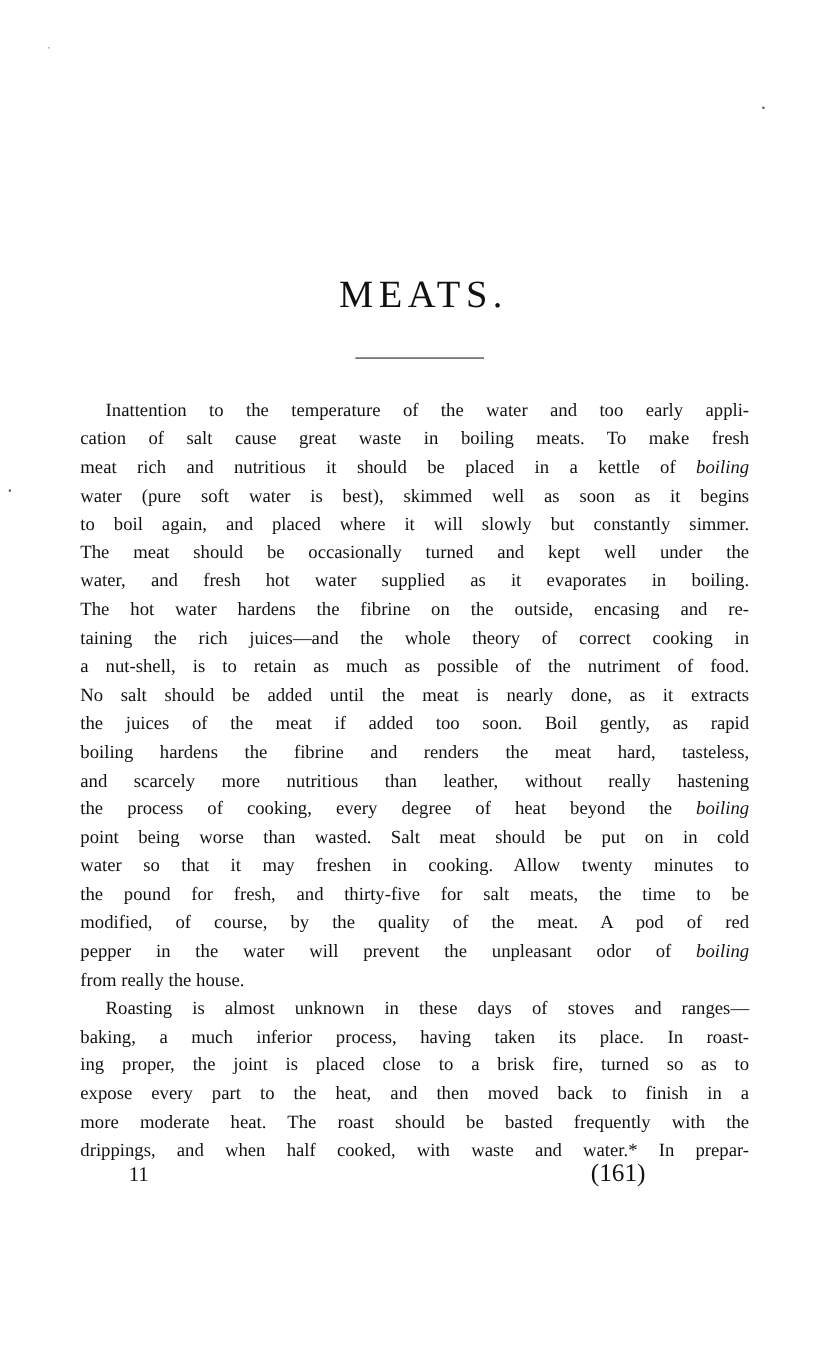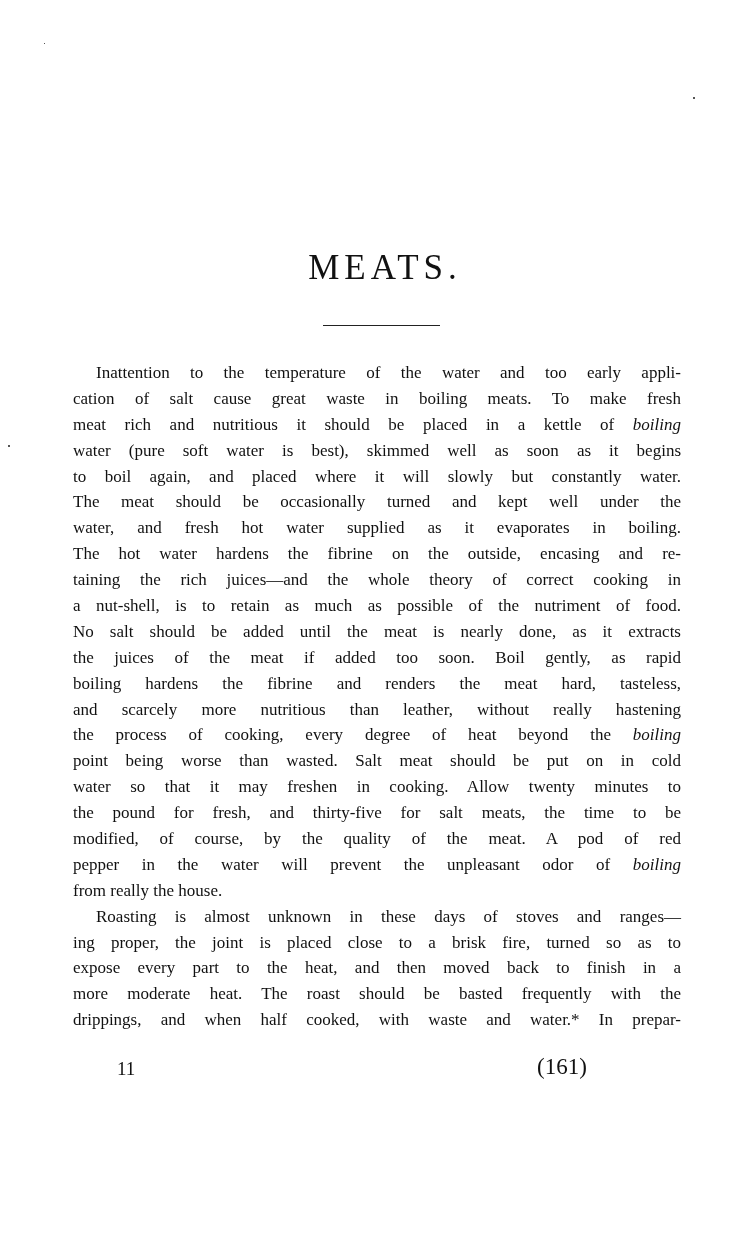--- a/index.html
+++ b/index.html
@@ -87,40 +87,41 @@
 
 <h1 class="title">MEATS.</h1>
 <div class="rule"></div>
 
 <div class="body-text">
   <div id="p0">
       <span class="line indent">Inattention to the temperature of the water and too early appli-</span>
       <span class="line">cation of salt cause great waste in boiling meats.  To make fresh</span>
       <span class="line">meat rich and nutritious it should be placed in a kettle of <em>boiling</em></span>
       <span class="line">water (pure soft water is best), skimmed well as soon as it begins</span>
-      <span class="line">to boil again, and placed where it will slowly but constantly water.</span>
+      <span class="line">to boil again, and placed where it will slowly but constantly simmer.</span>
       <span class="line">The meat should be occasionally turned and kept well under the</span>
       <span class="line">water, and fresh hot water supplied as it evaporates in boiling.</span>
       <span class="line">The hot water hardens the fibrine on the outside, encasing and re-</span>
       <span class="line">taining the rich juices—and the whole theory of correct cooking in</span>
       <span class="line">a nut-shell, is to retain as much as possible of the nutriment of food.</span>
       <span class="line">No salt should be added until the meat is nearly done, as it extracts</span>
       <span class="line">the juices of the meat if added too soon.  Boil gently, as rapid</span>
       <span class="line">boiling hardens the fibrine and renders the meat hard, tasteless,</span>
       <span class="line">and scarcely more nutritious than leather, without really hastening</span>
       <span class="line">the process of cooking, every degree of heat beyond the <em>boiling</em></span>
       <span class="line">point being worse than wasted.  Salt meat should be put on in cold</span>
       <span class="line">water so that it may freshen in cooking.  Allow twenty minutes to</span>
       <span class="line">the pound for fresh, and thirty-five for salt meats, the time to be</span>
       <span class="line">modified, of course, by the quality of the meat.  A pod of red</span>
       <span class="line">pepper in the water will prevent the unpleasant odor of <em>boiling</em></span>
       <span class="line last">from really the house.</span>
     </div>
   <div id="p1">
       <span class="line indent">Roasting is almost unknown in these days of stoves and ranges—</span>
+      <span class="line">baking, a much inferior process, having taken its place.  In roast-</span>
       <span class="line">ing proper, the joint is placed close to a brisk fire, turned so as to</span>
       <span class="line">expose every part to the heat, and then moved back to finish in a</span>
       <span class="line">more moderate heat.  The roast should be basted frequently with the</span>
       <span class="line">drippings, and when half cooked, with waste and water.* In prepar-</span>
     </div>
 </div>
 
 <div class="footer">
   <span class="signature">11</span>
   <span class="page-number">(161)</span>

